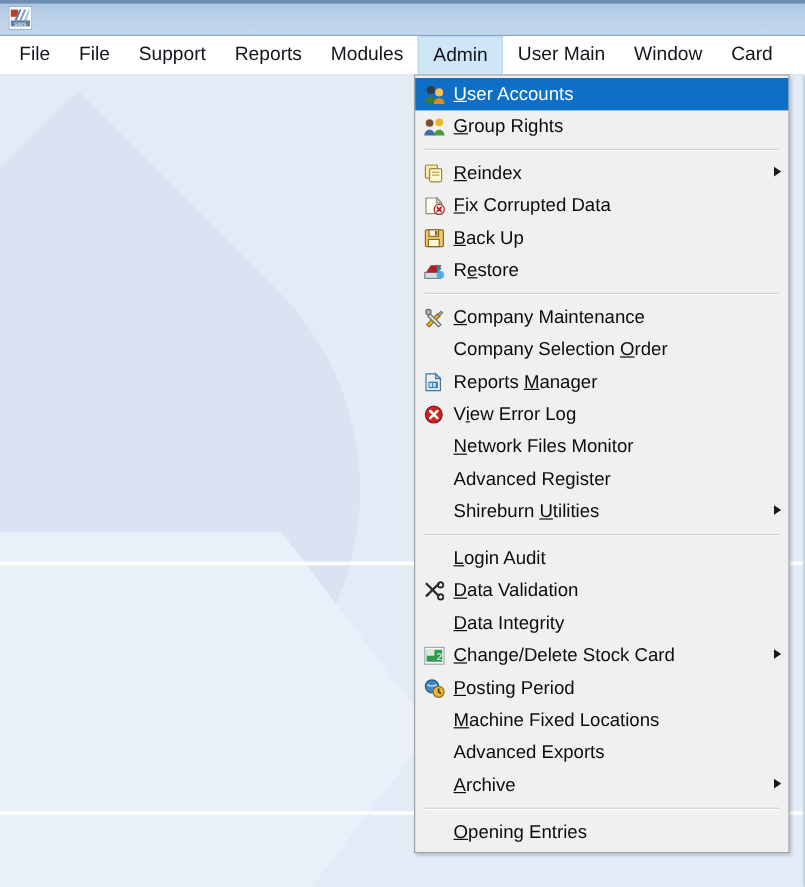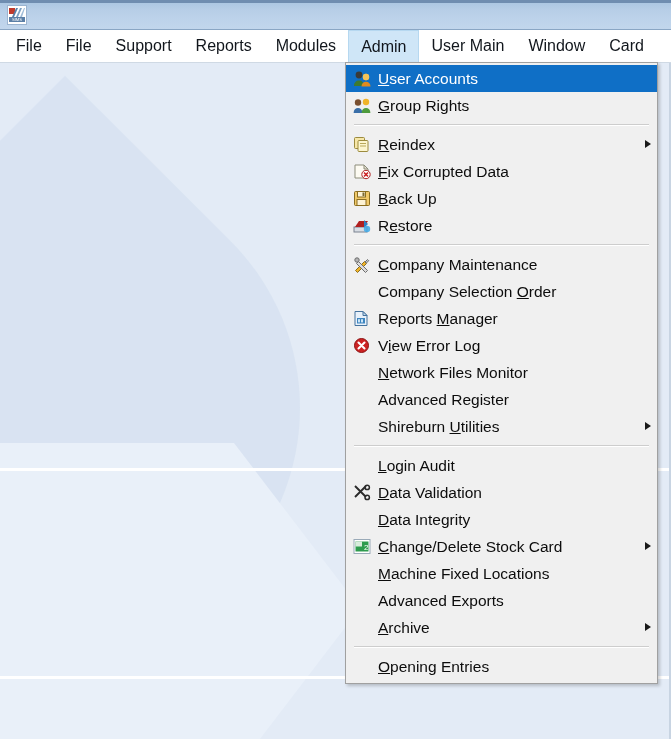--- a/index.html
+++ b/index.html
@@ -413,20 +413,32 @@
             <rect x="1" y="1.5" width="16" height="14" fill="#ffffff" stroke="#9aaab8"></rect>
             <path d="M2.5 3.5h13v10h-13z" fill="#2e9b4e"></path>
             <path d="M2.5 3.5h6.5v5h-6.5z" fill="#d8ecdc"></path>
             <text x="11" y="12" font-size="8" fill="#ffffff" font-family="Liberation Sans, sans-serif">2</text>
           </svg>
         </span>
         <span class="lbl"><u>C</u>hange/Delete Stock Card</span>
         <span class="submenu-arrow"><span class="arrow-tri"></span></span>
       </div>
       <div class="menu-item">
+        <span class="ico">
+          <svg width="19" height="17" viewBox="0 0 19 17">
+            <circle cx="7" cy="7" r="5.5" fill="#3e86c0" stroke="#1d5b8f"></circle>
+            <path d="M3 5.5c2.5 1.5 5.5 1.5 8 0" stroke="#bfe0f5" stroke-width="1.2" fill="none"></path>
+            <circle cx="12.5" cy="11.5" r="4.6" fill="#f0b429" stroke="#8a6d20"></circle>
+            <path d="M12.5 8.8v2.8l2 1.4" stroke="#4a3a10" stroke-width="1.4" fill="none"></path>
+          </svg>
+        </span>
+        <span class="lbl"><u>P</u>osting Period</span>
+        <span class="submenu-arrow"></span>
+      </div>
+      <div class="menu-item">
         <span class="ico"></span>
         <span class="lbl"><u>M</u>achine Fixed Locations</span>
         <span class="submenu-arrow"></span>
       </div>
       <div class="menu-item">
         <span class="ico"></span>
         <span class="lbl">Advanced Exports</span>
         <span class="submenu-arrow"></span>
       </div>
       <div class="menu-item">

